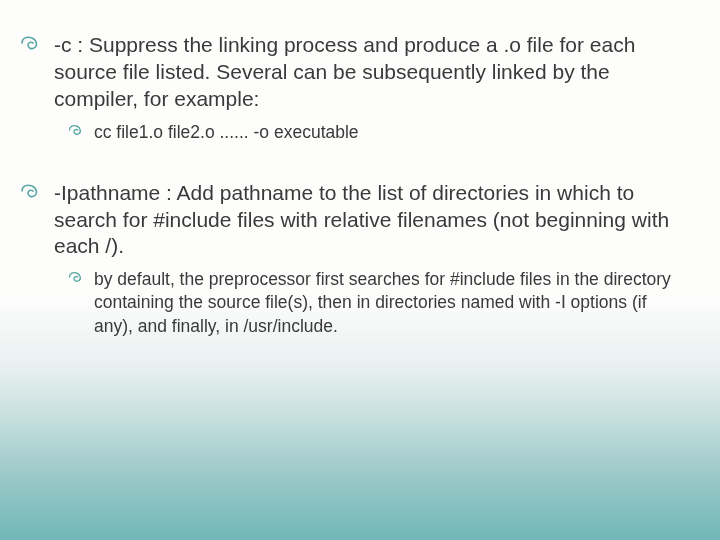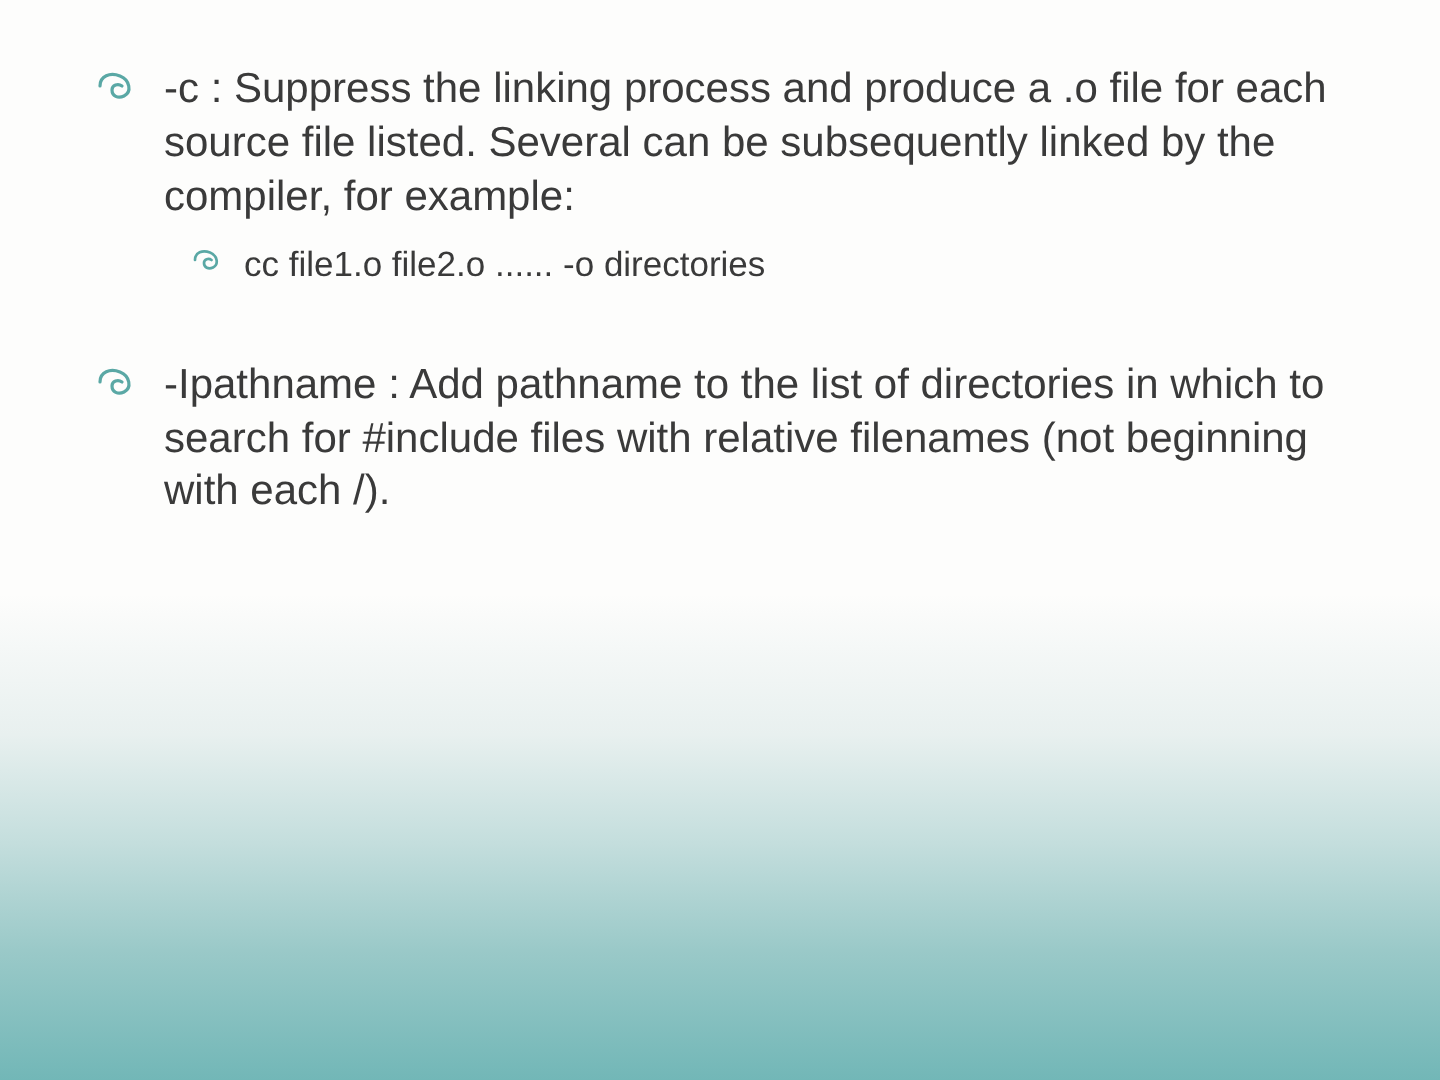--- a/index.html
+++ b/index.html
@@ -11,21 +11,21 @@
       #fdfdfc 55%,
       #e8f0ef 68%,
       #c4dedd 78%,
       #9ac9c8 88%,
       #72b7b7 100%);
     position: relative;
   }
   .slide {
     width: 720px;
     height: 540px;
-    padding: 32px 48px 0 48px;
+    padding: 32px 48px 0 20px;
     color: #3a3a3a;
   }
   .level1 {
     display: flex;
     align-items: flex-start;
     font-size: 21px;
     line-height: 1.28;
     margin-bottom: 8px;
   }
   .level1 .bullet {
@@ -68,28 +68,36 @@
     </span>
     <span class="text">-c :  Suppress the linking process and produce a .o file for each source file listed. Several can be subsequently linked by the compiler, for example:</span>
   </div>
 
   <div class="level2">
     <span class="bullet">
       <svg class="swirl" width="18" height="14" viewBox="0 0 24 18">
         <path d="M2 9 C2 4, 7 2, 12 4 C17 6, 18 12, 14 14 C11 15.5, 8 14, 8 11 C8 8.5, 11 7.5, 13 9" fill="none" stroke="#5aa8a5" stroke-width="1.8" stroke-linecap="round"></path>
       </svg>
     </span>
-    <span class="text">cc file1.o file2.o ...... -o directories</span>
+    <span class="text">cc file1.o file2.o ...... -o executable</span>
   </div>
 
   <div class="gap"></div>
 
   <div class="level1">
     <span class="bullet">
       <svg class="swirl" width="24" height="18" viewBox="0 0 24 18">
         <path d="M2 9 C2 4, 7 2, 12 4 C17 6, 18 12, 14 14 C11 15.5, 8 14, 8 11 C8 8.5, 11 7.5, 13 9" fill="none" stroke="#5aa8a5" stroke-width="1.6" stroke-linecap="round"></path>
       </svg>
     </span>
     <span class="text">-Ipathname : Add pathname to the list of directories in which to search for #include files with relative filenames (not beginning with each /).</span>
   </div>
 
+  <div class="level2">
+    <span class="bullet">
+      <svg class="swirl" width="18" height="14" viewBox="0 0 24 18">
+        <path d="M2 9 C2 4, 7 2, 12 4 C17 6, 18 12, 14 14 C11 15.5, 8 14, 8 11 C8 8.5, 11 7.5, 13 9" fill="none" stroke="#5aa8a5" stroke-width="1.8" stroke-linecap="round"></path>
+      </svg>
+    </span>
+    <span class="text">by default, the preprocessor first searches for #include files in the directory containing the source file(s), then in directories named with -I options (if any), and finally, in /usr/include.</span>
+  </div>
 
 </div>
 
 </body></html>

